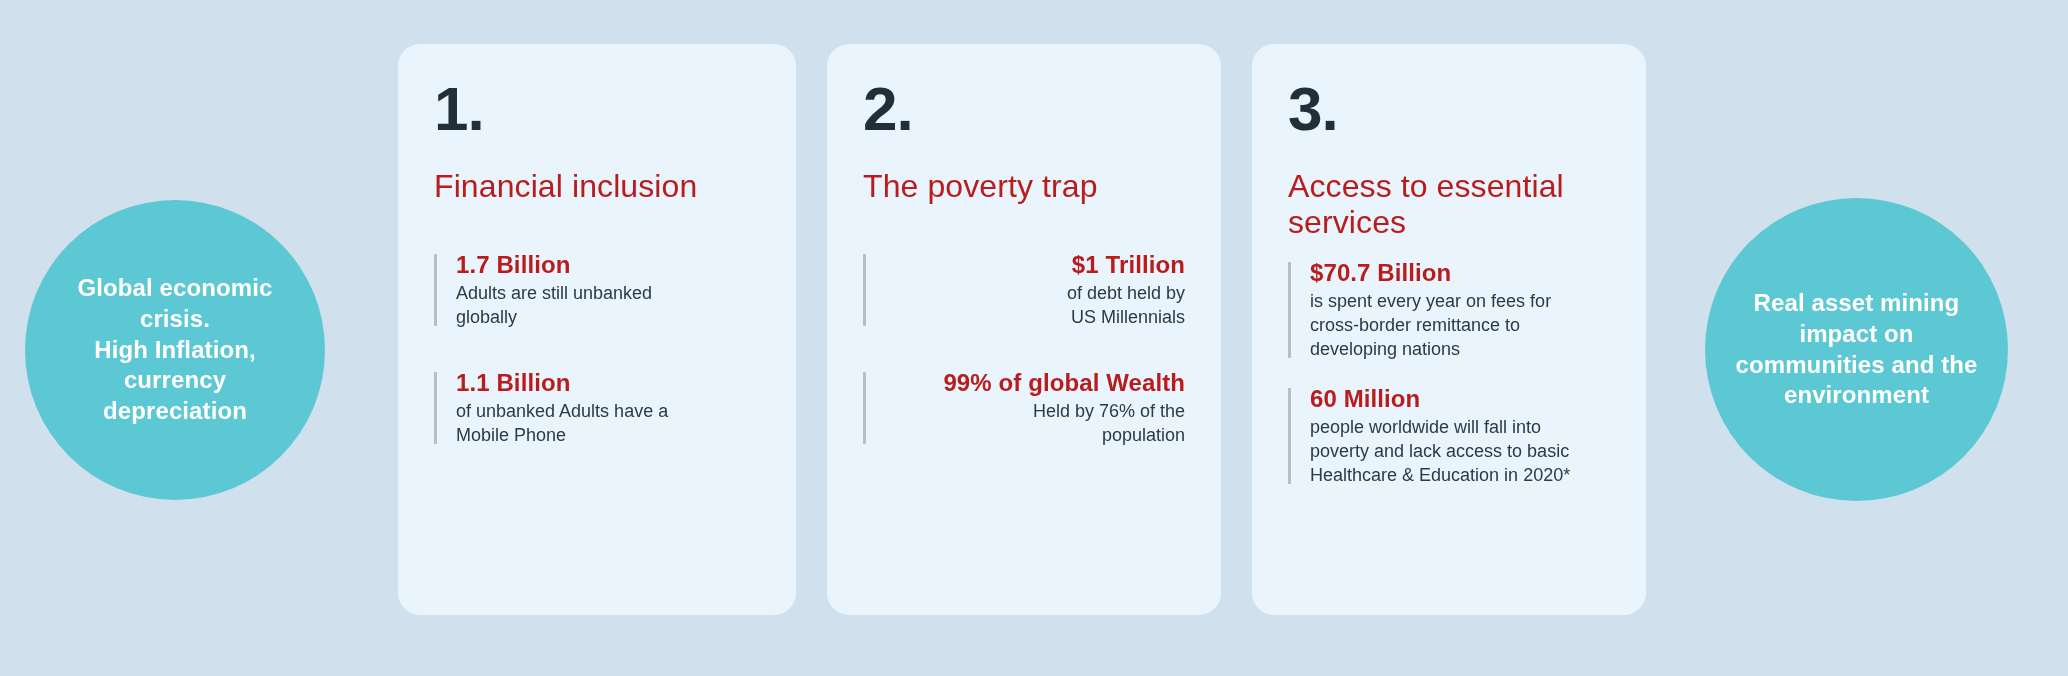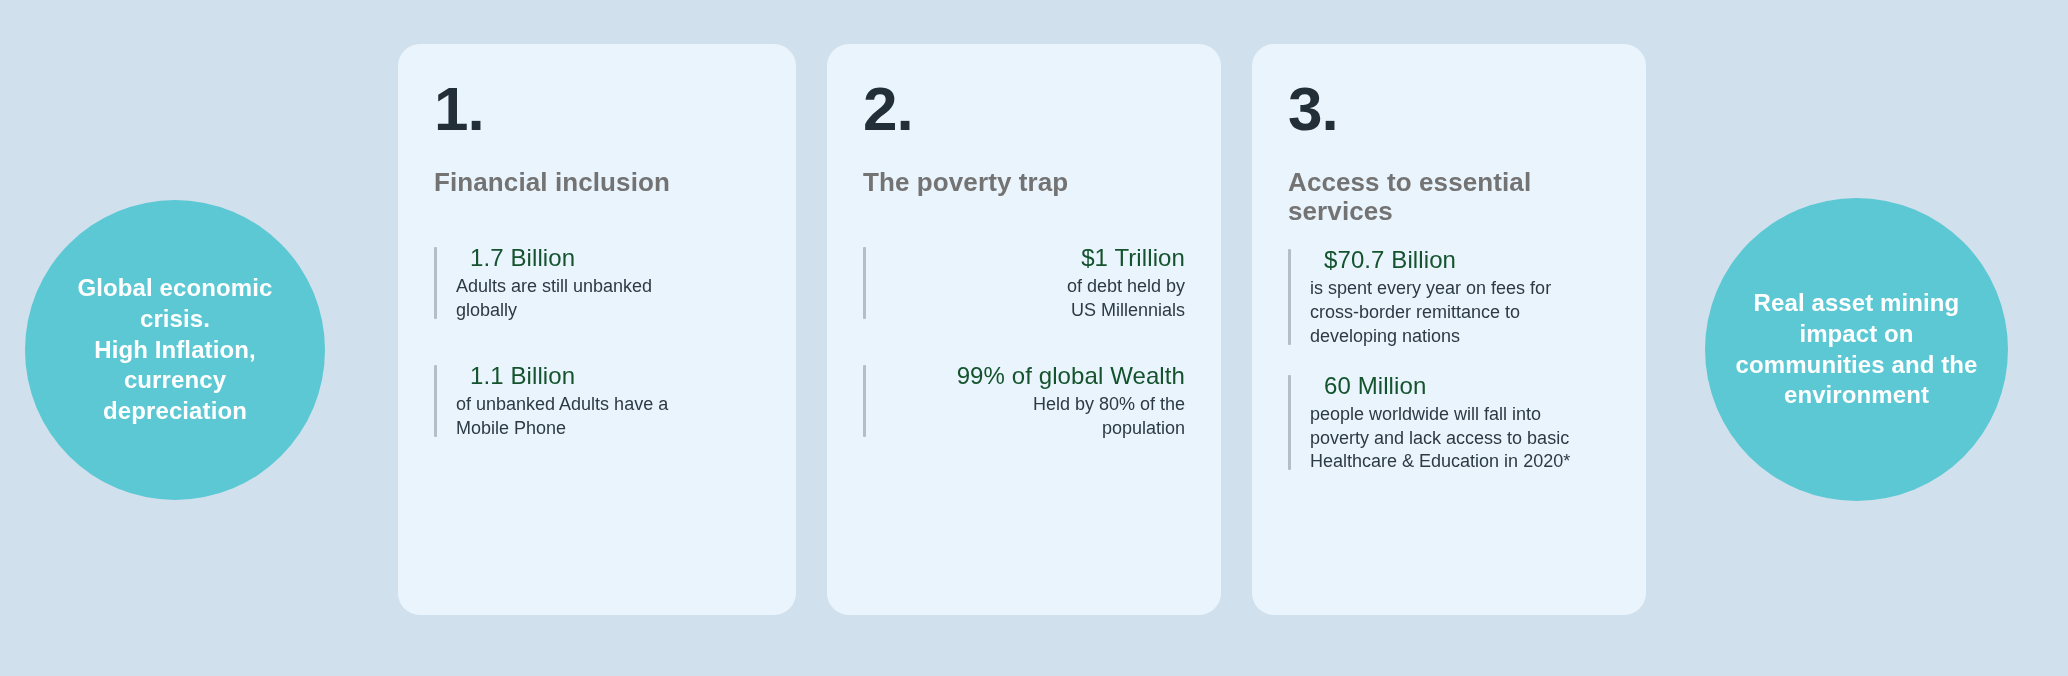--- a/index.html
+++ b/index.html
@@ -71,23 +71,23 @@
 
   .card-number {
     color: #222e38;
     font-size: 62px;
     font-weight: bold;
     line-height: 1;
     letter-spacing: -1px;
     margin: 0 0 0 0;
   }
   .card-title {
-    color: #737373;
-    font-size: 26px;
-    font-weight: bold;
+    color: #b91c1c;
+    font-size: 32px;
+    font-weight: normal;
     line-height: 1.13;
     letter-spacing: 0.1px;
     margin-top: 28px;
   }
 
   .stats {
     margin-top: 44px;
   }
   .stat {
     position: relative;
@@ -98,27 +98,26 @@
   .stat-bar {
     position: absolute;
     left: 0;
     top: 4px;
     bottom: 4px;
     width: 3px;
     background: #b4bec6;
     border-radius: 1px;
   }
   .stat-value {
-    color: #14532d;
+    color: #b91c1c;
     font-size: 24px;
-    font-weight: normal;
+    font-weight: bold;
     line-height: 1.25;
     letter-spacing: 0.1px;
     margin-bottom: 2px;
-    margin-left: 14px;
   }
   .stat-desc {
     color: #2c3a45;
     font-size: 18px;
     font-weight: normal;
     line-height: 1.33;
     white-space: pre-line;
   }
 
   
@@ -167,21 +166,21 @@
     <div class="stats">
       <div class="stat">
         <div class="stat-bar"></div>
         <div class="stat-value">$1 Trillion</div>
         <div class="stat-desc">of debt held by
 US Millennials</div>
       </div>
       <div class="stat">
         <div class="stat-bar"></div>
         <div class="stat-value">99% of global Wealth</div>
-        <div class="stat-desc">Held by 80% of the
+        <div class="stat-desc">Held by 76% of the
 population</div>
       </div>
     </div>
   </div>
 
   <div class="card" id="card-3">
     <div class="card-number">3.</div>
     <div class="card-title">Access to essential services</div>
     <div class="stats">
       <div class="stat">

